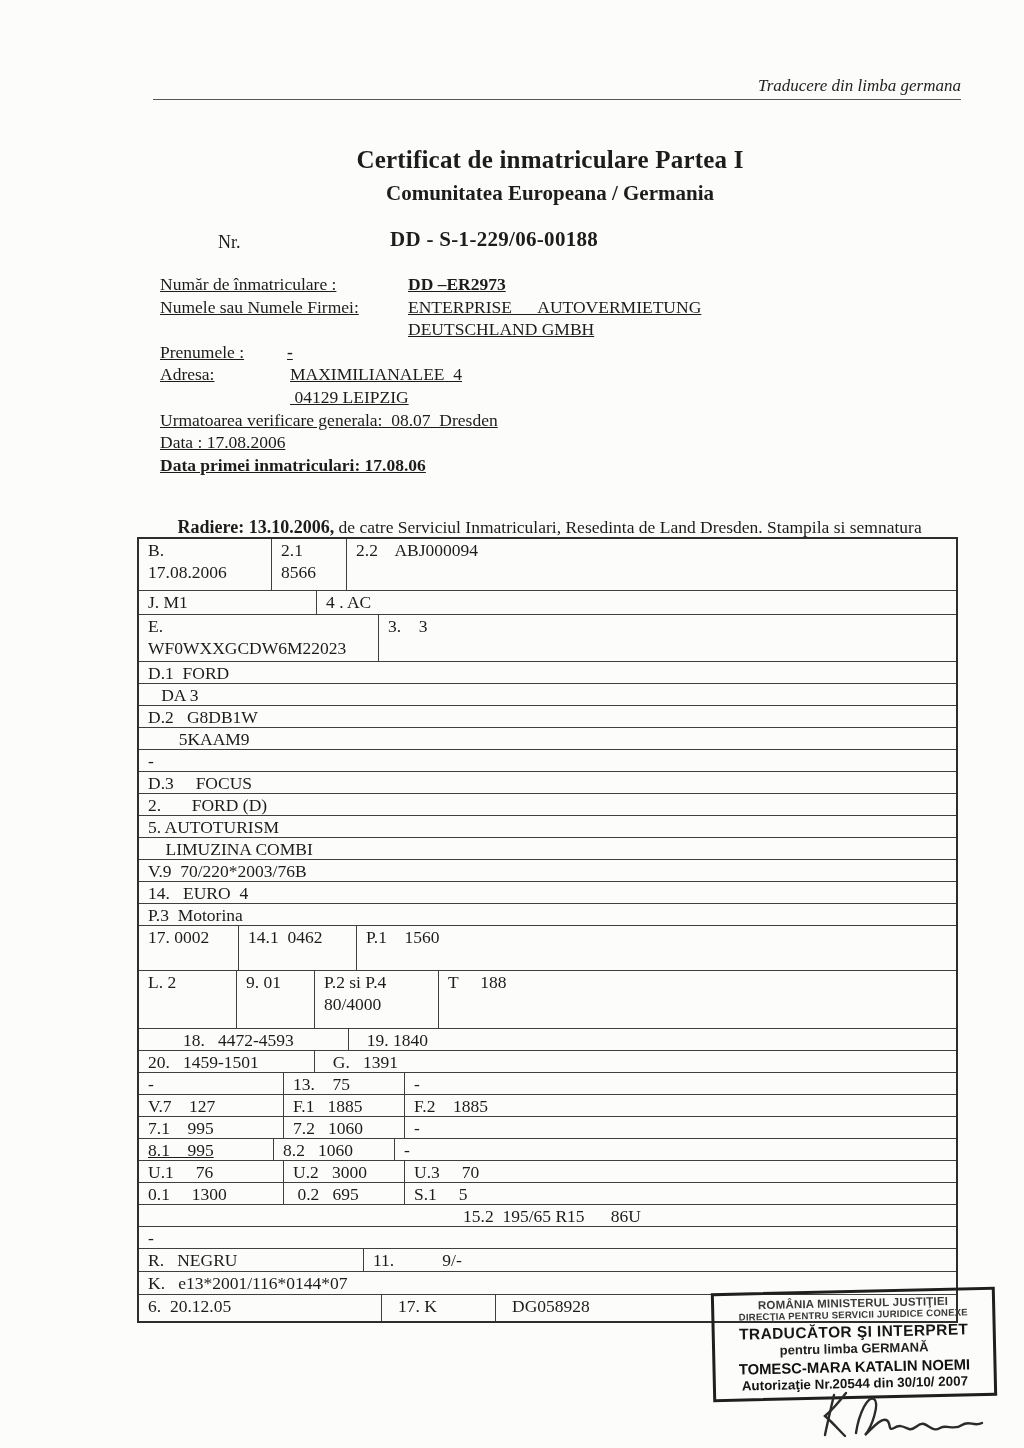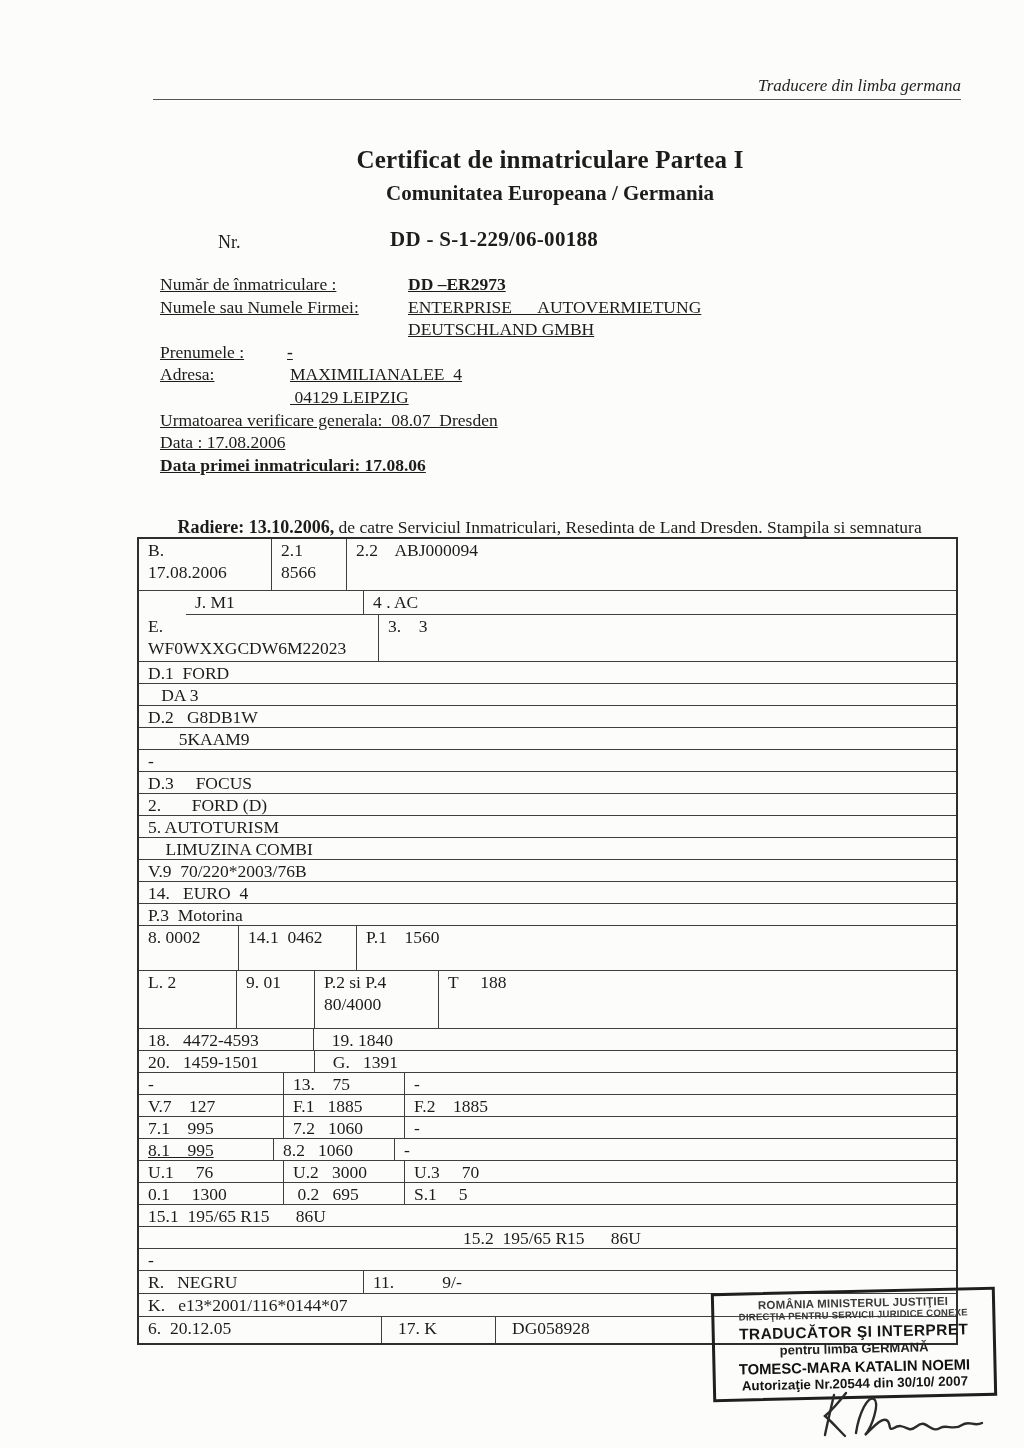--- a/index.html
+++ b/index.html
@@ -120,21 +120,21 @@
   <div class="radiere">
     <span class="rbold">Radiere: 13.10.2006,</span><span> de catre Serviciul Inmatriculari, Resedinta de Land Dresden. Stampila si semnatura</span>
   </div>
 
   <div class="cert-table">
       <div class="trow" style="height: 52px;">
         <div class="tcell" style="width: 133px;"><div>B.</div><div>17.08.2006</div></div>
         <div class="tcell" style="width: 75px;"><div>2.1</div><div>8566</div></div>
         <div class="tcell"><div>2.2    ABJ000094</div></div>
       </div>
-      <div class="trow" style="height: 24px; margin-left: 47px;">
+      <div class="trow" style="height: 24px;">
         <div class="tcell" style="width: 178px;"><div>J. M1</div></div>
         <div class="tcell"><div>4 . AC</div></div>
       </div>
       <div class="trow" style="height: 47px;">
         <div class="tcell" style="width: 240px;"><div>E.</div><div>WF0WXXGCDW6M22023</div></div>
         <div class="tcell"><div>3.    3</div></div>
       </div>
       <div class="trow" style="height: 22px;">
         <div class="tcell"><div>D.1  FORD</div></div>
       </div>
@@ -165,32 +165,32 @@
       <div class="trow" style="height: 22px;">
         <div class="tcell"><div>V.9  70/220*2003/76B</div></div>
       </div>
       <div class="trow" style="height: 22px;">
         <div class="tcell"><div>14.   EURO  4</div></div>
       </div>
       <div class="trow" style="height: 22px;">
         <div class="tcell"><div>P.3  Motorina</div></div>
       </div>
       <div class="trow" style="height: 45px;">
-        <div class="tcell" style="width: 100px;"><div>8. 0002</div></div>
+        <div class="tcell" style="width: 100px;"><div>17. 0002</div></div>
         <div class="tcell" style="width: 118px;"><div>14.1  0462</div></div>
         <div class="tcell"><div>P.1    1560</div></div>
       </div>
       <div class="trow" style="height: 58px;">
         <div class="tcell" style="width: 98px;"><div>L. 2</div></div>
         <div class="tcell" style="width: 78px;"><div>9. 01</div></div>
         <div class="tcell" style="width: 124px;"><div>P.2 si P.4</div><div>80/4000</div></div>
         <div class="tcell"><div>T     188</div></div>
       </div>
       <div class="trow" style="height: 22px;">
-        <div class="tcell" style="width: 175px;"><div>18.   4472-4593</div></div>
+        <div class="tcell" style="width: 175px; margin-left: 35px;"><div>18.   4472-4593</div></div>
         <div class="tcell"><div>  19. 1840</div></div>
       </div>
       <div class="trow" style="height: 22px;">
         <div class="tcell" style="width: 176px;"><div>20.   1459-1501</div></div>
         <div class="tcell"><div>  G.   1391</div></div>
       </div>
       <div class="trow" style="height: 22px;">
         <div class="tcell" style="width: 145px;"><div>-</div></div>
         <div class="tcell" style="width: 121px;"><div>13.    75</div></div>
         <div class="tcell"><div>-</div></div>
@@ -212,23 +212,20 @@
       </div>
       <div class="trow" style="height: 22px;">
         <div class="tcell" style="width: 145px;"><div>U.1     76</div></div>
         <div class="tcell" style="width: 121px;"><div>U.2   3000</div></div>
         <div class="tcell"><div>U.3     70</div></div>
       </div>
       <div class="trow" style="height: 22px;">
         <div class="tcell" style="width: 145px;"><div>0.1     1300</div></div>
         <div class="tcell" style="width: 121px;"><div> 0.2   695</div></div>
         <div class="tcell"><div>S.1     5</div></div>
-      </div>
-      <div class="trow" style="height: 22px;">
-        <div class="tcell"><div>15.1  195/65 R15      86U</div></div>
       </div>
       <div class="trow" style="height: 22px; text-align: center;">
         <div class="tcell"><div>15.2  195/65 R15      86U</div></div>
       </div>
       <div class="trow" style="height: 22px;">
         <div class="tcell"><div>-</div></div>
       </div>
       <div class="trow" style="height: 23px;">
         <div class="tcell" style="width: 225px;"><div>R.   NEGRU</div></div>
         <div class="tcell"><div>11.           9/-</div></div>

